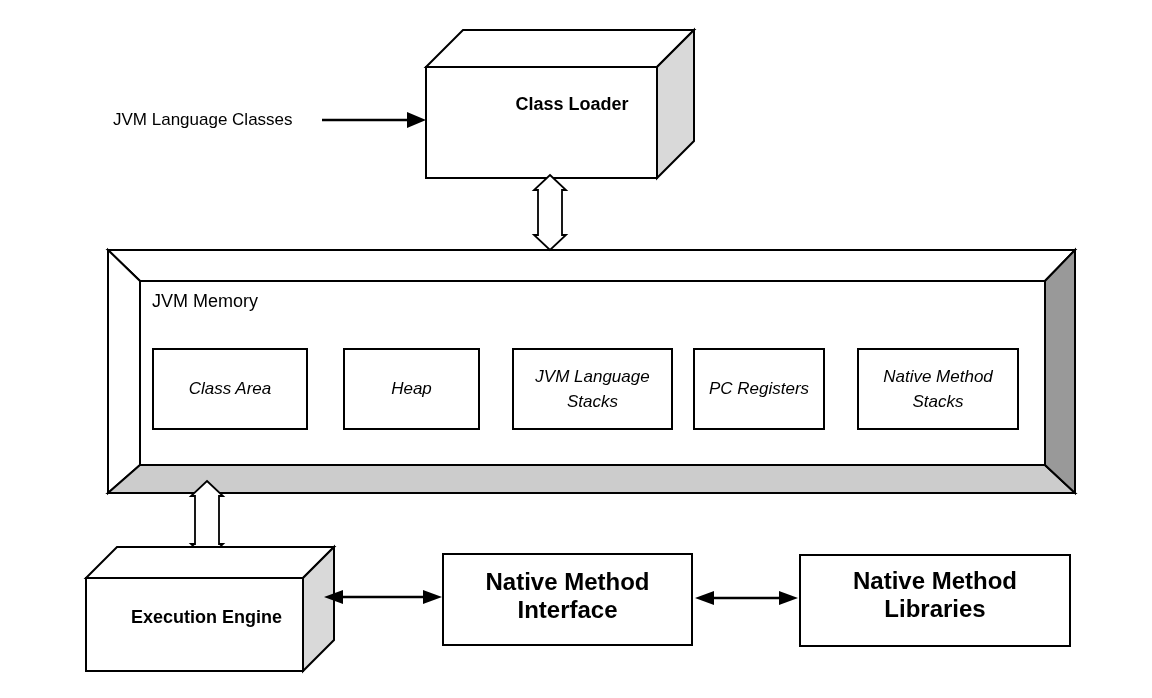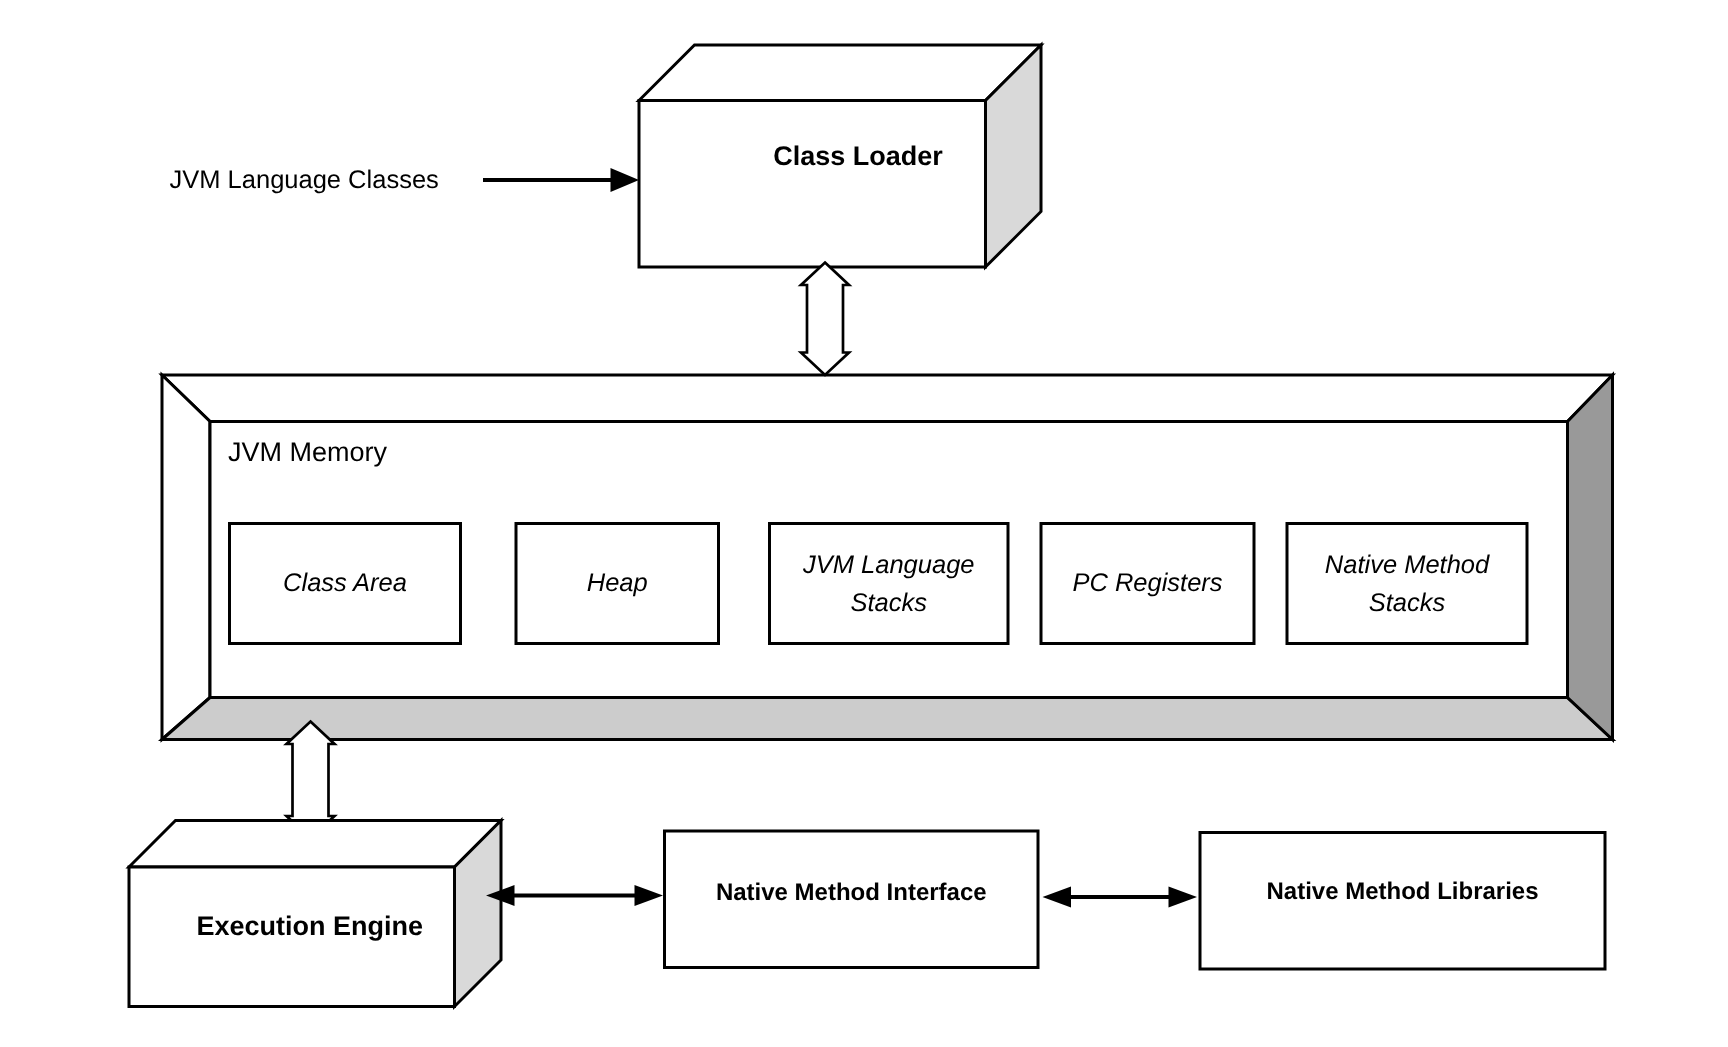--- a/index.html
+++ b/index.html
@@ -46,21 +46,21 @@
     text-align:center;
     font-style:italic;font-size:17px;line-height:1.5;
   }
   .component-box .inner{max-width:136px;}
   .flat-box{
     position:absolute;
     border:2px solid var(--border);
     background:#ffffff;
     display:flex;align-items:center;justify-content:center;
     text-align:center;
-    font-weight:bold;font-size:16px;
+    font-weight:bold;font-size:24px;
   }
 </style>
 </head>
 <body>
 
 <div class="stage">
 
   <svg width="1152" height="698" viewBox="0 0 1152 698">
 
     <g>
@@ -116,21 +116,21 @@
   </div>
 
   <div class="component-box" style="left:343px;top:348px;width:137px;height:82px;">
     <span class="inner">Heap</span>
   </div>
 
   <div class="component-box" style="left:512px;top:348px;width:161px;height:82px;">
     <span class="inner">JVM Language Stacks</span>
   </div>
 
-  <div class="component-box" style="left:693px;top:348px;width:144px;height:82px;">
+  <div class="component-box" style="left:693px;top:348px;width:132px;height:82px;">
     <span class="inner">PC Registers</span>
   </div>
 
   <div class="component-box" style="left:857px;top:348px;width:162px;height:82px;">
     <span class="inner">Native Method Stacks</span>
   </div>
 
   <div class="lbl bold" style="left:86px;top:578px;width:217px;height:80px;">Execution Engine</div>
 
   <div class="flat-box" style="left:442px;top:553px;width:251px;height:93px;padding-bottom:8px;">

